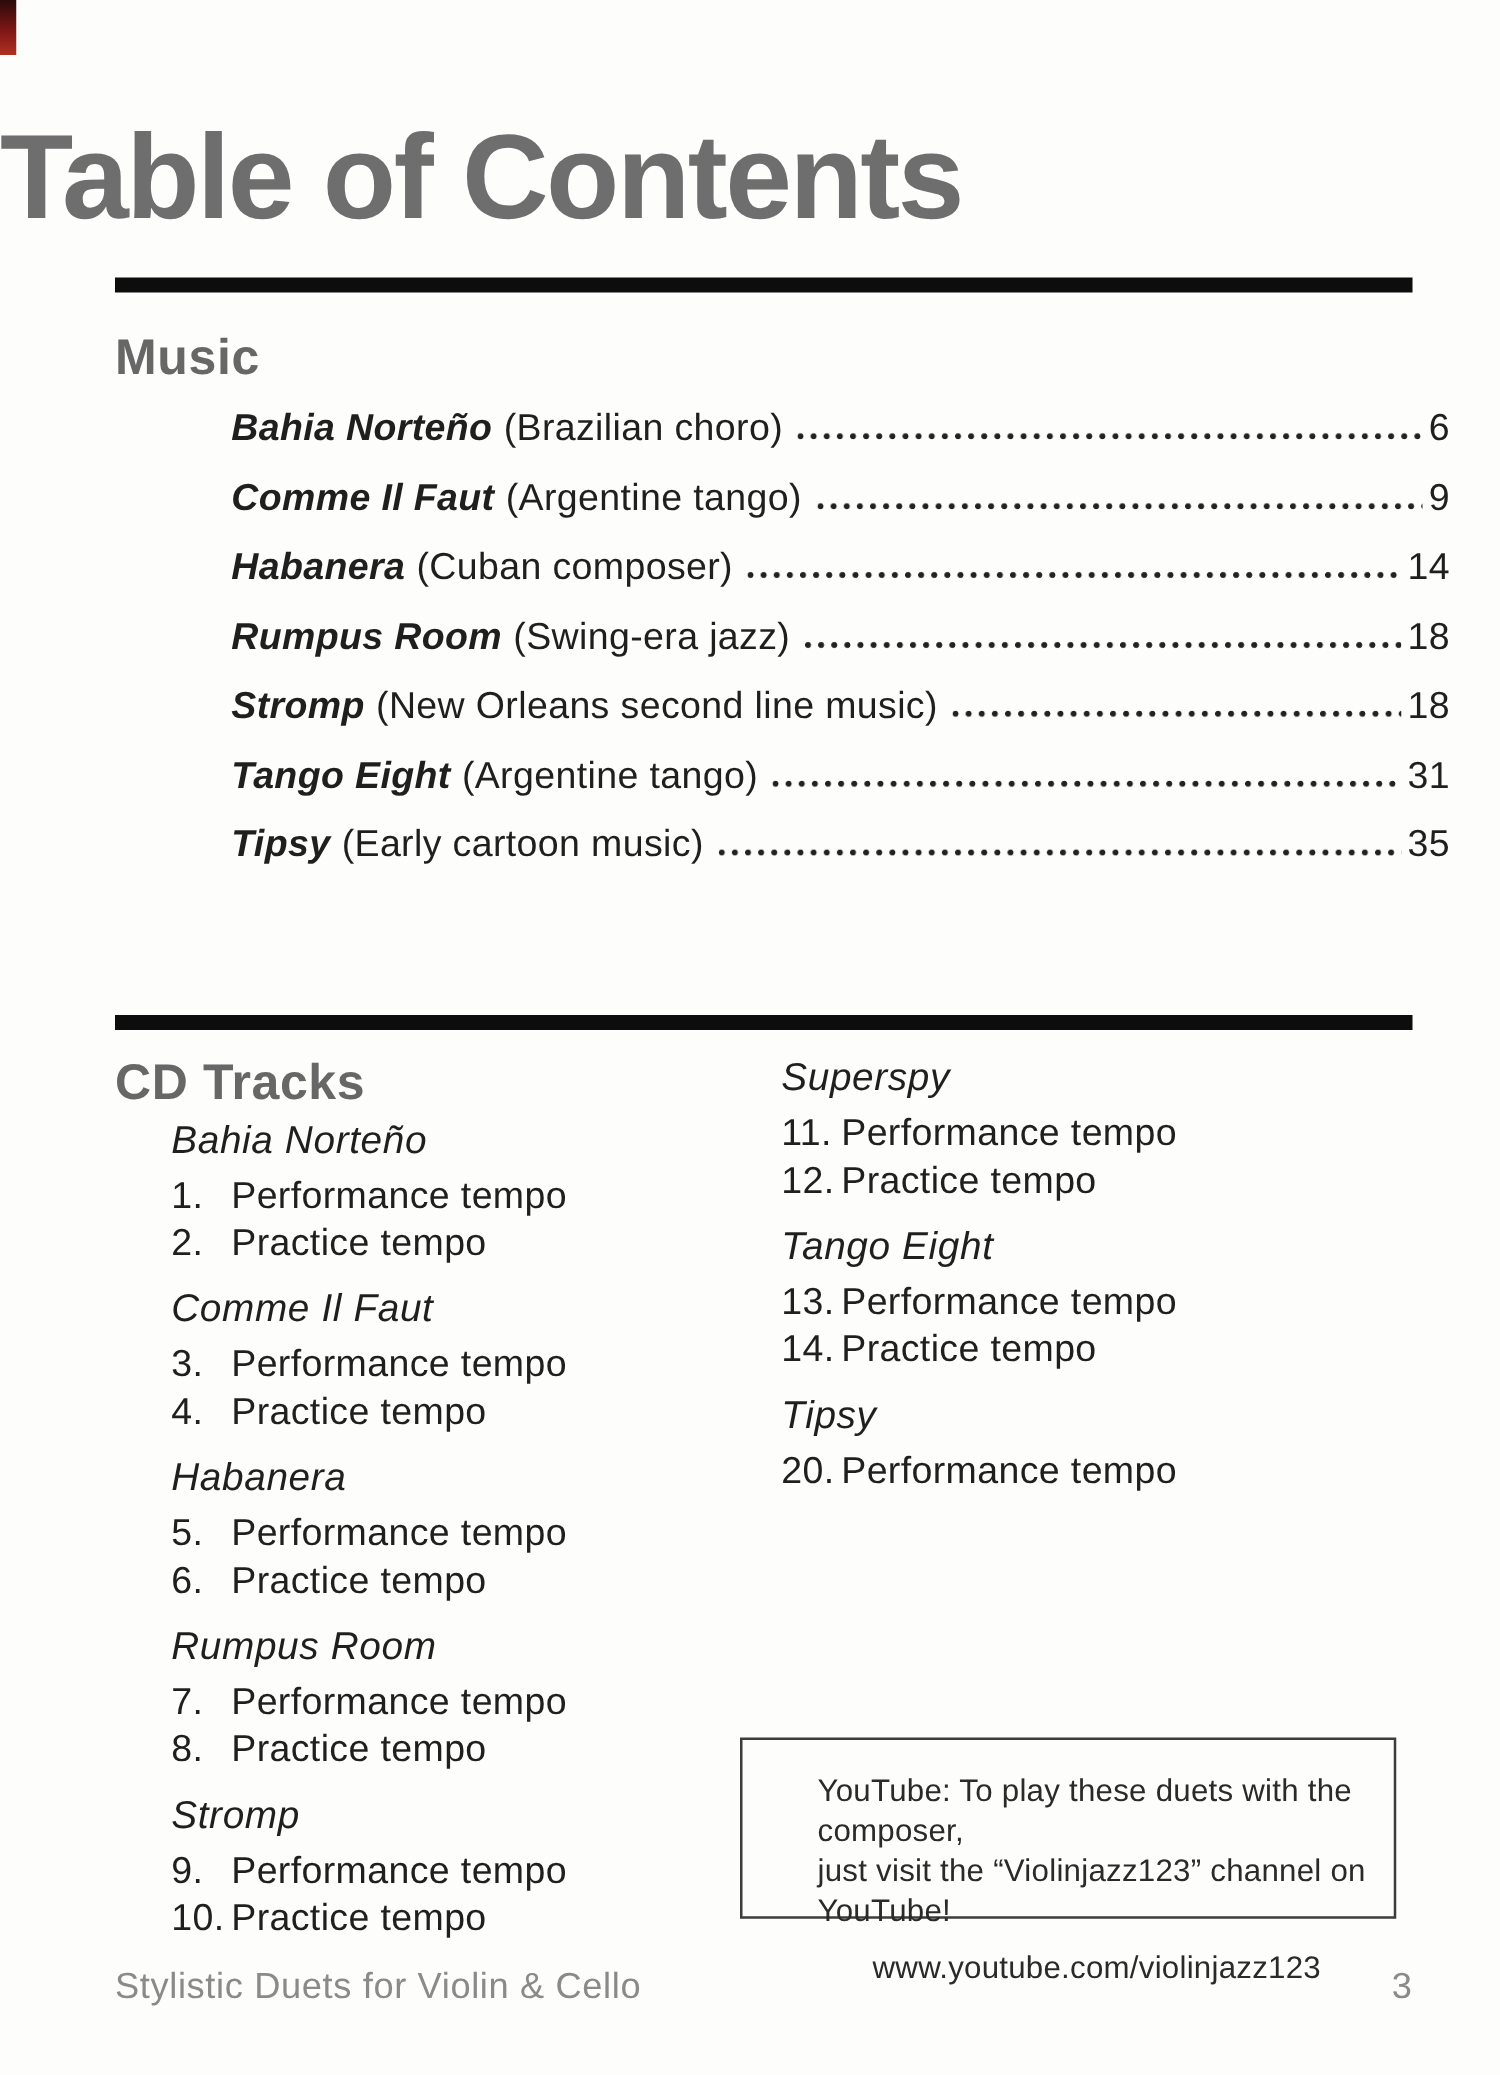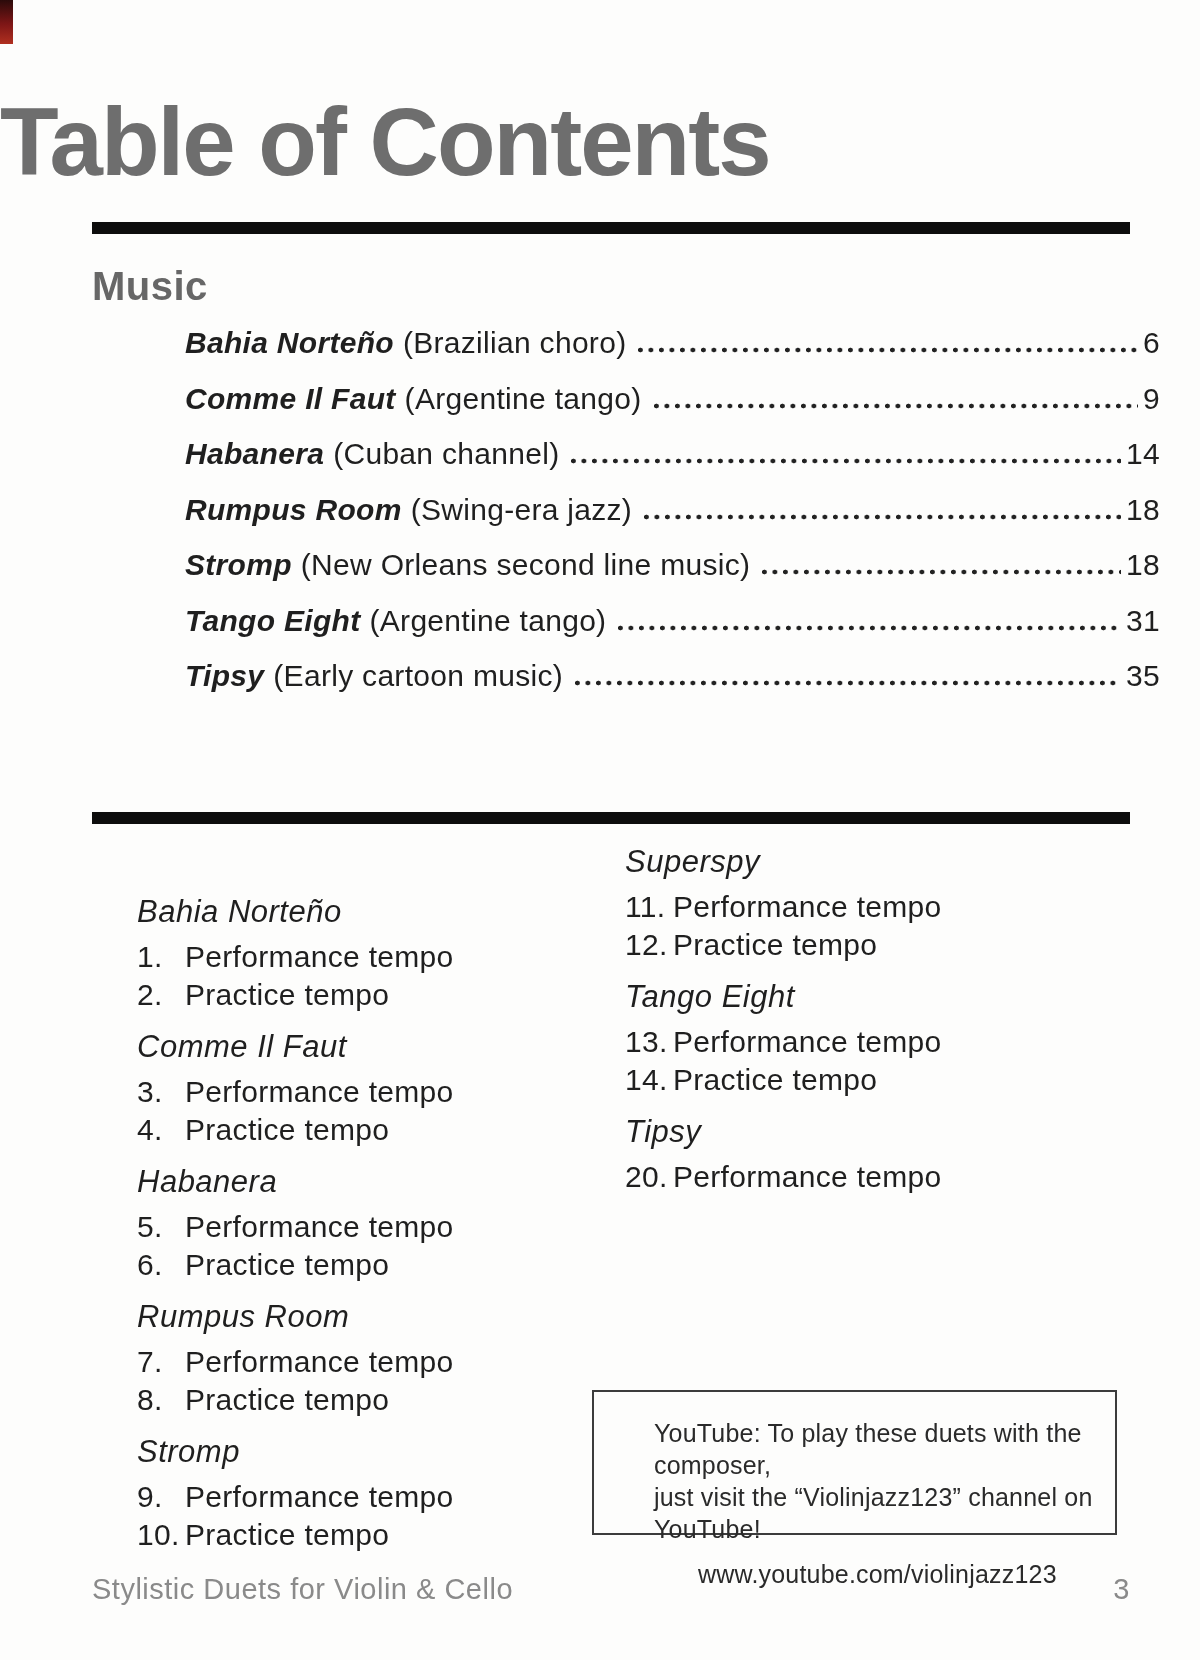--- a/index.html
+++ b/index.html
@@ -119,21 +119,21 @@
       <span class="toc-page">6</span>
     </div>
 
     <div class="toc-row">
       <span class="toc-text"><i class="toc-name">Comme Il Faut</i><span class="toc-desc">(Argentine tango)</span></span>
       <span class="leader"></span>
       <span class="toc-page">9</span>
     </div>
 
     <div class="toc-row">
-      <span class="toc-text"><i class="toc-name">Habanera</i><span class="toc-desc">(Cuban channel)</span></span>
+      <span class="toc-text"><i class="toc-name">Habanera</i><span class="toc-desc">(Cuban composer)</span></span>
       <span class="leader"></span>
       <span class="toc-page">14</span>
     </div>
 
     <div class="toc-row">
       <span class="toc-text"><i class="toc-name">Rumpus Room</i><span class="toc-desc">(Swing-era jazz)</span></span>
       <span class="leader"></span>
       <span class="toc-page">18</span>
     </div>
 
@@ -153,20 +153,21 @@
     <div class="toc-row">
       <span class="toc-text"><i class="toc-name">Tipsy</i><span class="toc-desc">(Early cartoon music)</span></span>
       <span class="leader"></span>
       <span class="toc-page">35</span>
     </div>
 
   </div>
 
   <div class="rule rule-2"></div>
 
+  <div class="section-heading heading-cd">CD Tracks</div>
 
   <div class="cd-col cd-col-left">
 
     <div class="cd-group">
       <div class="cd-group-title">Bahia Norteño</div>
       <div class="cd-track">
           <span class="cd-num">1.</span>
           <span class="cd-label">Performance tempo</span>
         </div>
       <div class="cd-track">

